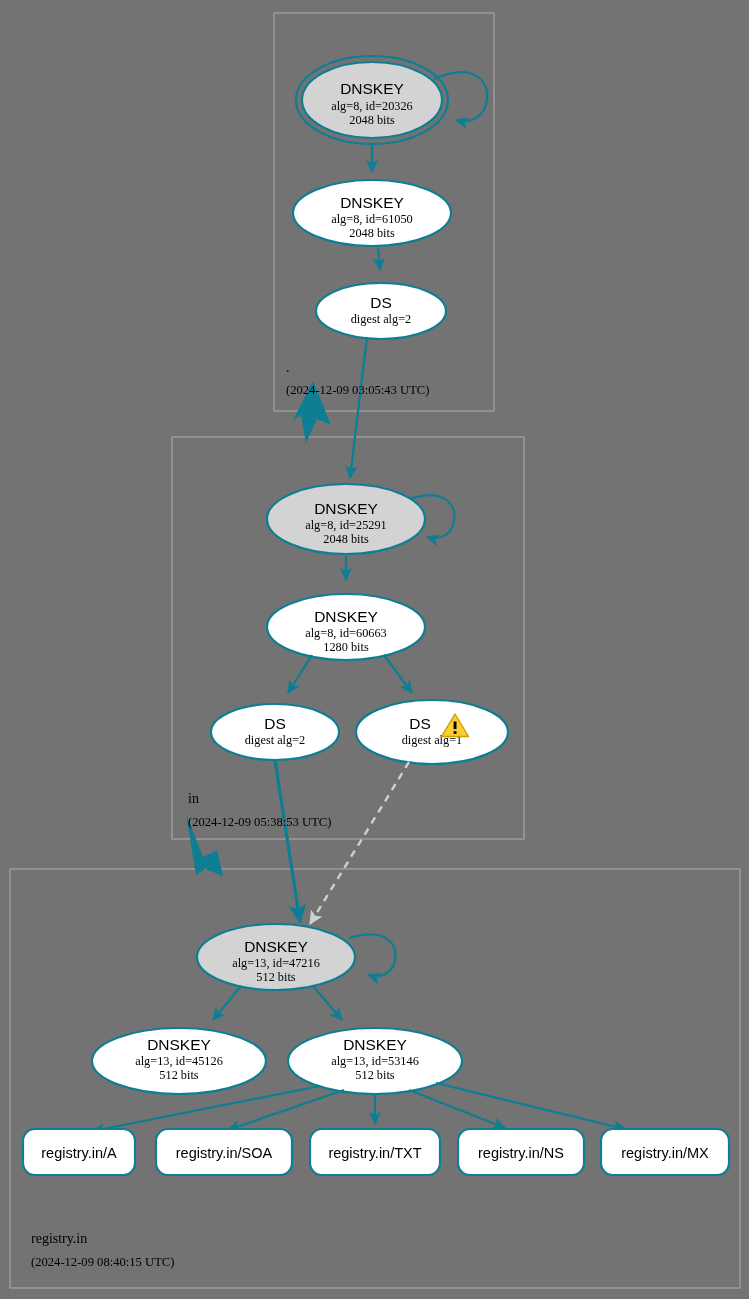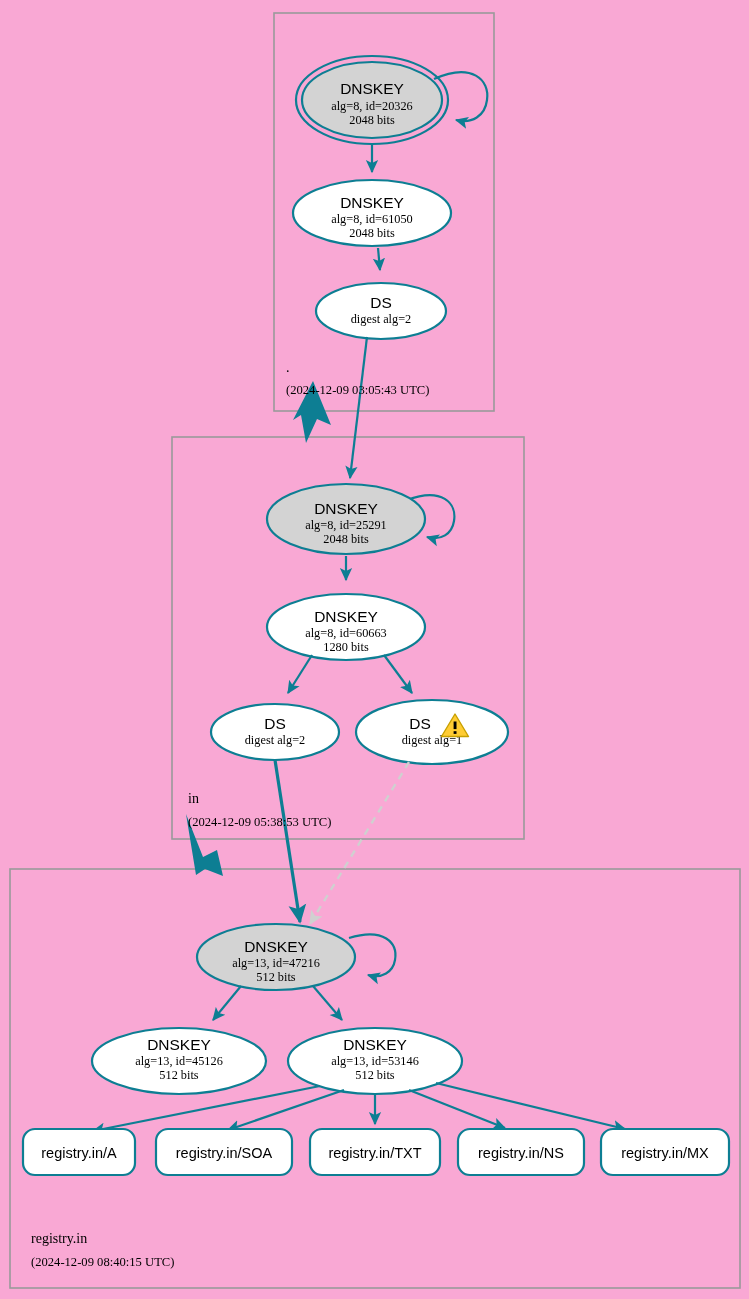--- a/index.html
+++ b/index.html
@@ -8,21 +8,21 @@
     background: #ffffff;
   }
   body {
     font-family: "Liberation Sans", sans-serif;
   }
   #diagram-root {
     position: relative;
     width: 749px;
     height: 1299px;
     overflow: hidden;
-    background: #f9a8d4;
+    background: #737373;
   }
   #dnssec-svg {
     display: block;
     width: 749px;
     height: 1299px;
   }
   .zone-box {
     fill: none;
     stroke: #999999;
     stroke-width: 1.6;

